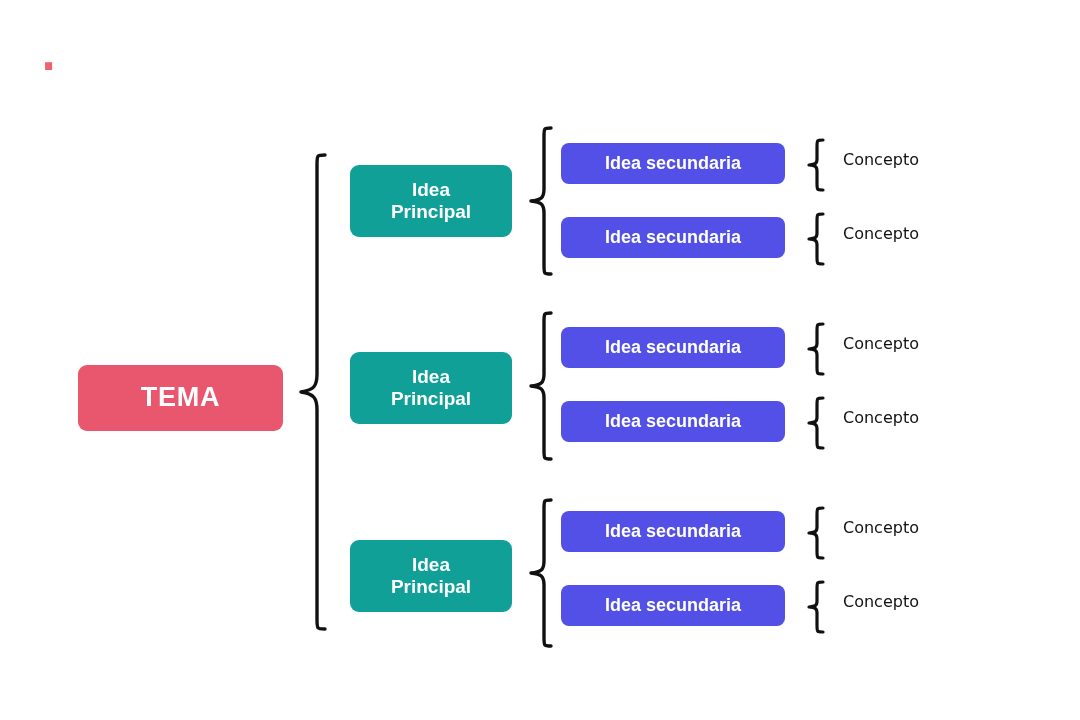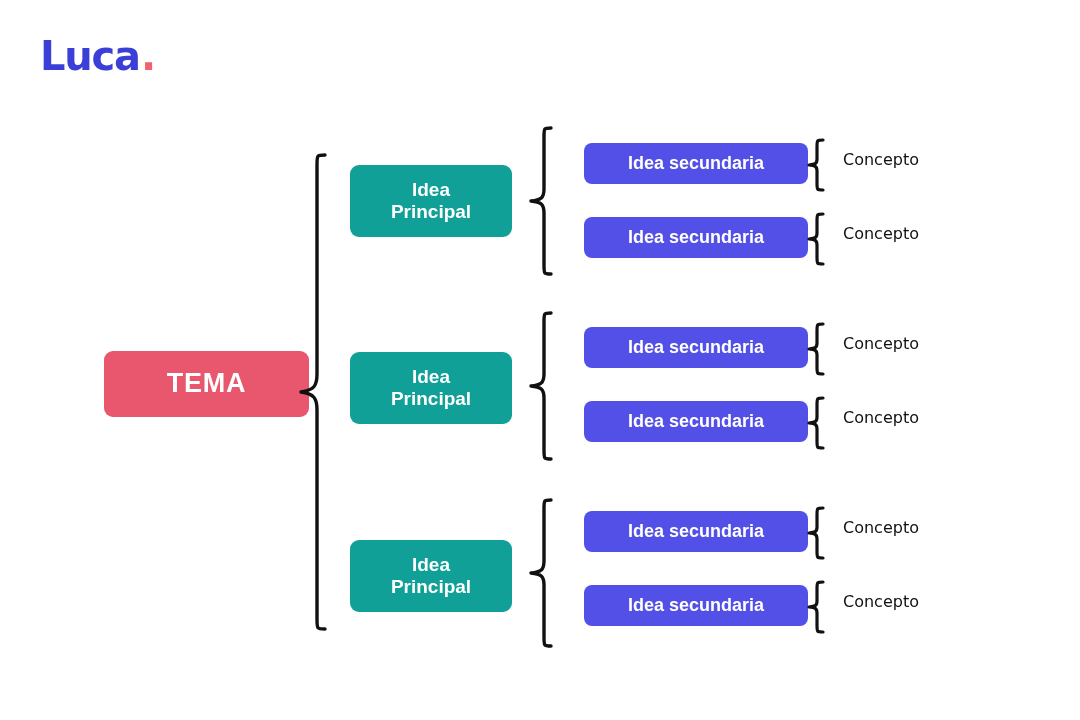--- a/index.html
+++ b/index.html
@@ -55,45 +55,44 @@
     justify-content: center;
     text-align: center;
     color: #ffffff;
     font-weight: 700;
     box-sizing: border-box;
     line-height: 1.18;
   }
 
   .node-topic {
     left: 78px;
-    top: 351px;
+    top: 365px;
     width: 205px;
     height: 66px;
     background: #E8576E;
     border-radius: 9px;
     font-size: 27px;
     letter-spacing: 0.8px;
-    margin-left: 26px;
   }
 
   .node-main {
     left: 350px;
     width: 162px;
     height: 72px;
     background: #11A098;
     border-radius: 9px;
     font-size: 19px;
     padding: 16px 8px;
   }
   .node-main.m1 { top: 165px; }
   .node-main.m2 { top: 352px; }
   .node-main.m3 { top: 540px; }
 
   .node-sub {
-    left: 584px;
+    left: 561px;
     width: 224px;
     height: 41px;
     background: #5250E6;
     border-radius: 8px;
     font-size: 18px;
   }
   .node-sub.s1 { top: 143px; }
   .node-sub.s2 { top: 217px; }
   .node-sub.s3 { top: 327px; }
   .node-sub.s4 { top: 401px; }
@@ -144,21 +143,20 @@
   .brace-small.b4 { top: 395px; }
   .brace-small.b5 { top: 505px; }
   .brace-small.b6 { top: 579px; }
 </style>
 </head>
 <body>
 
 <div id="canvas">
 
   <div class="logo">
-    <span class="logo-word">Luca</span>
     <span class="logo-dot">.</span>
   </div>
 
   <div class="node node-topic">
     <span>TEMA</span>
   </div>
 
   <div class="brace brace-main">
     <svg width="30" height="480" viewBox="0 0 30 480">
       <path d="M27 3 C19 3 19 3 19 13 L19 222 C19 234 16 238 3 240 C16 242 19 246 19 258 L19 467 C19 477 19 477 27 477" stroke-width="3.4"></path>

